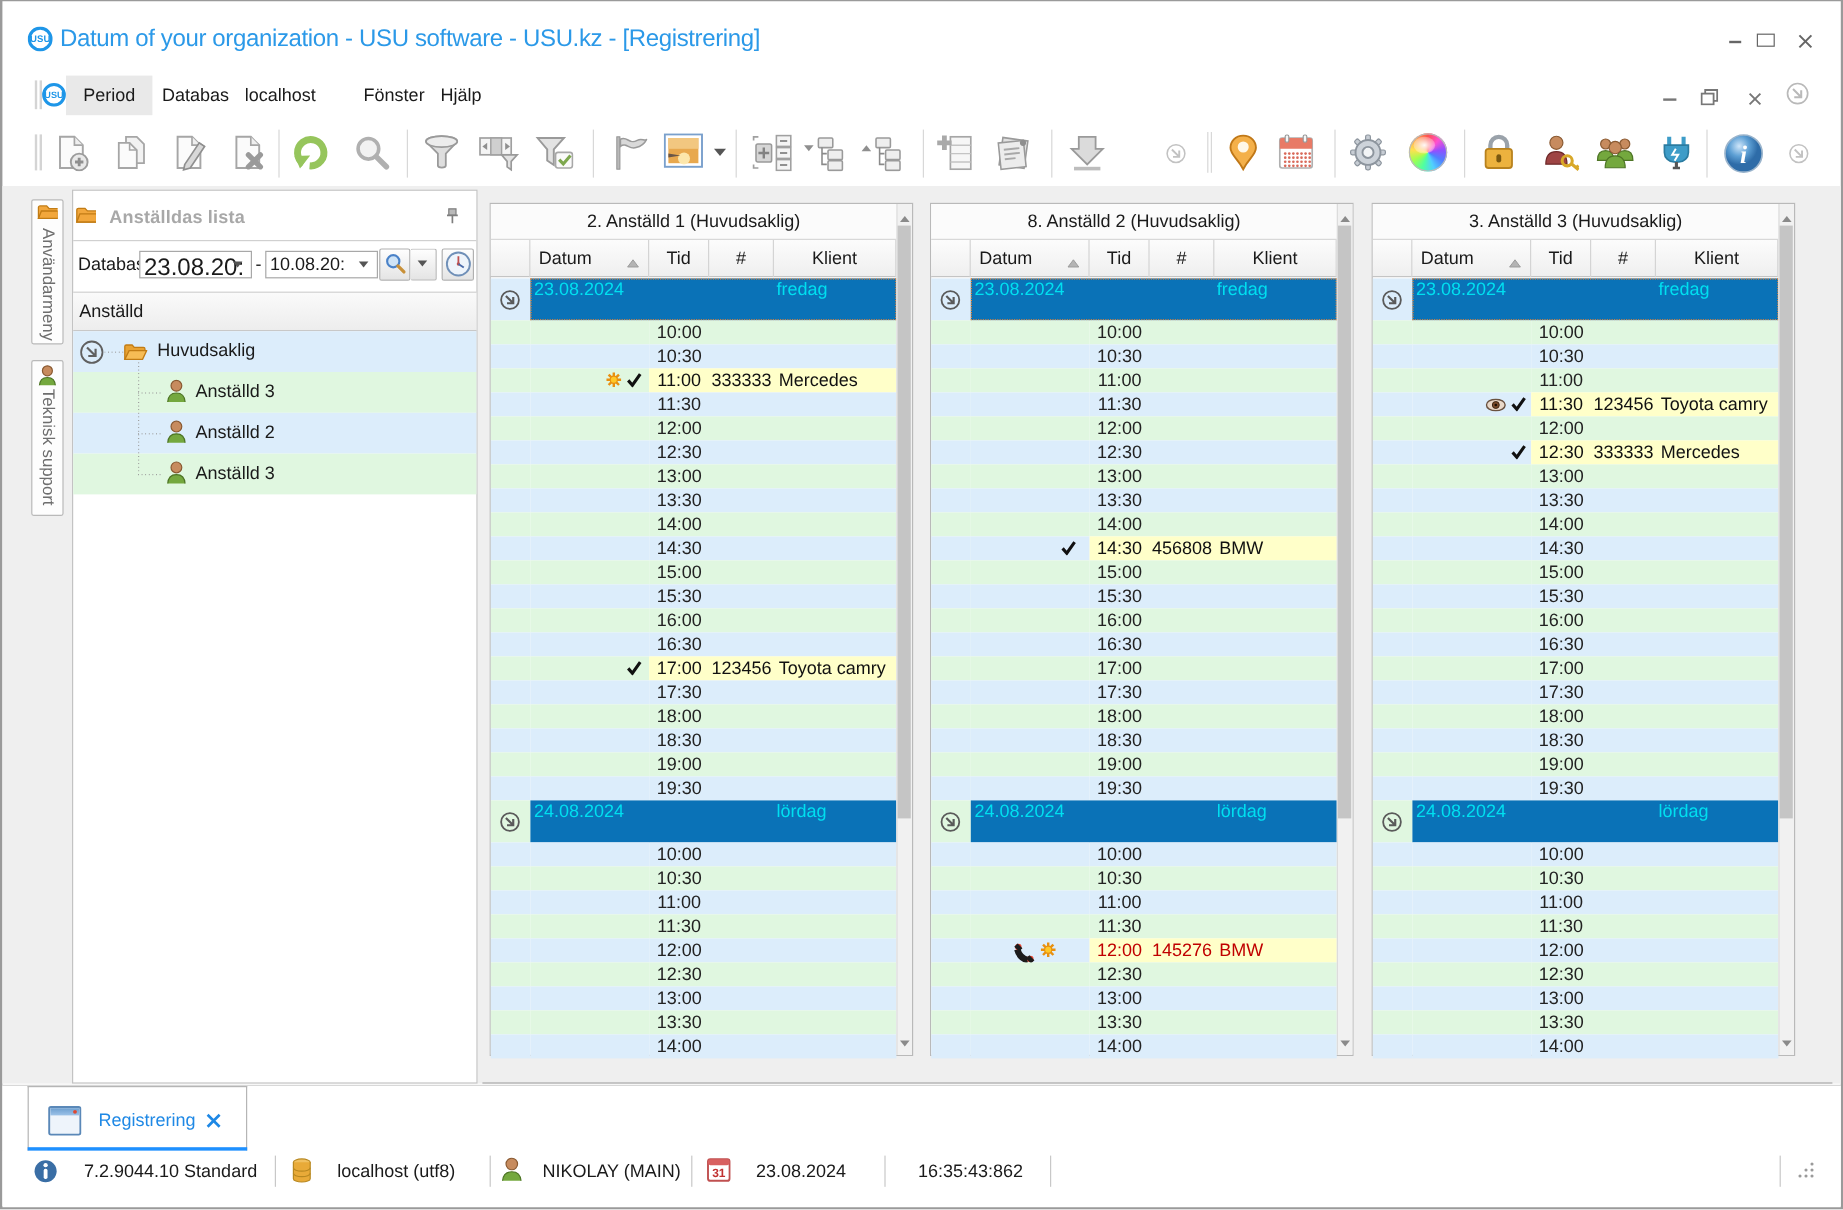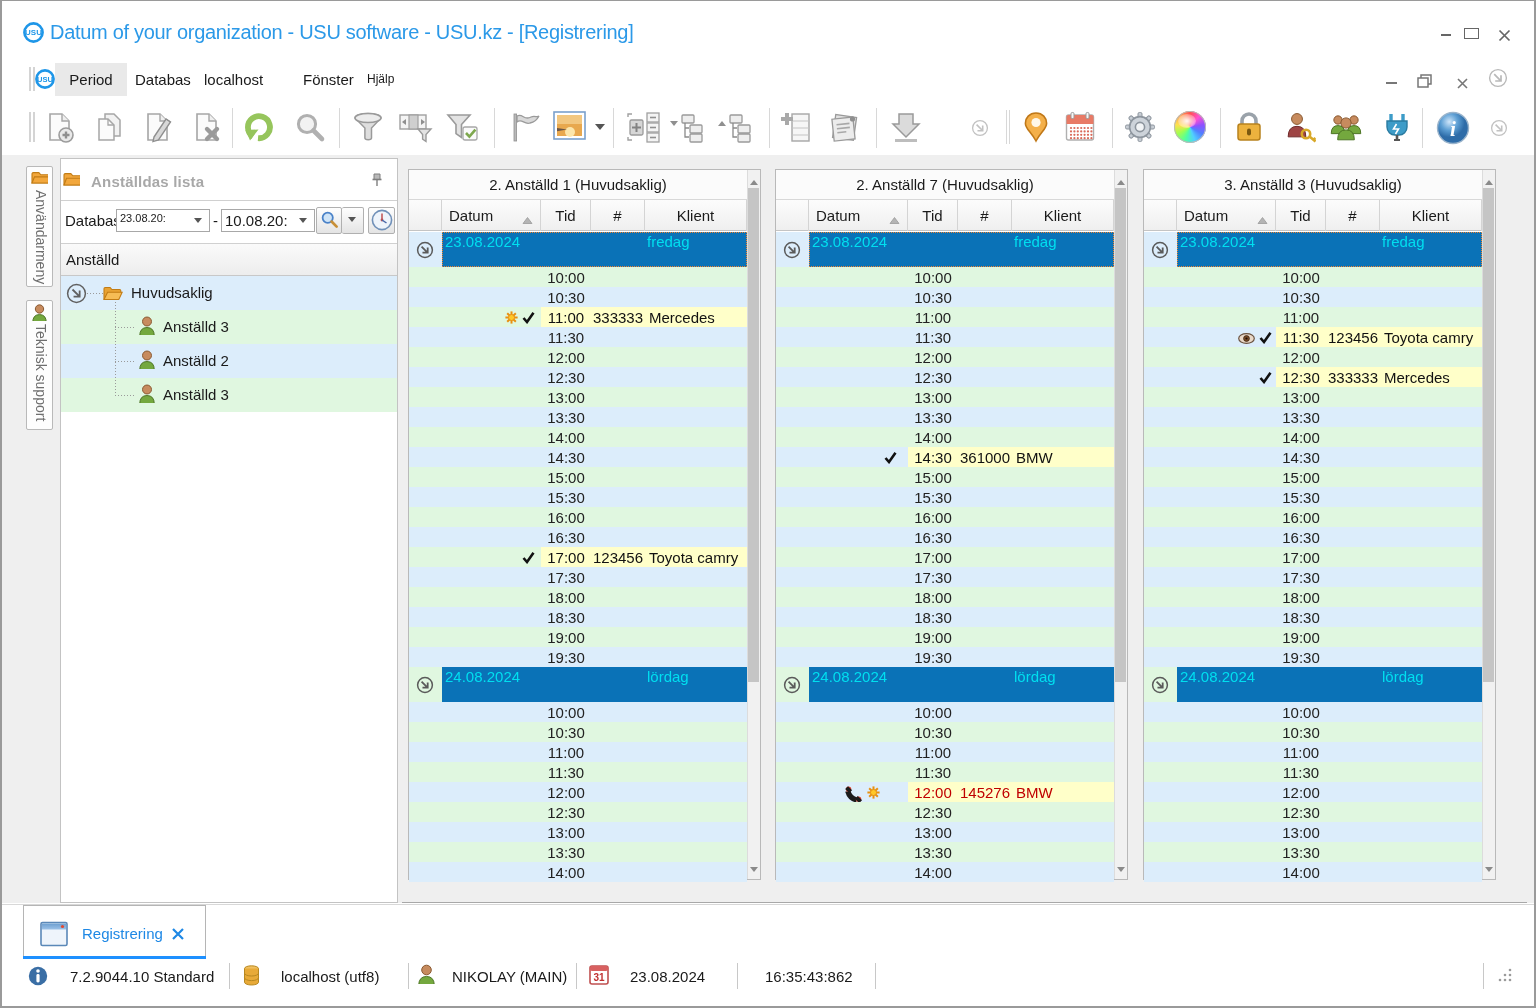--- a/index.html
+++ b/index.html
@@ -22,21 +22,21 @@
 <div class="ab" style="left:29px;top:67px;width:2px;height:24px;background:#d4d4d4;"></div>
 <div class="ab" style="left:33px;top:67px;width:2px;height:24px;background:#d4d4d4;"></div>
 <div class="ab" style="left:35px;top:69px;"><svg width="20" height="20" viewBox="0 0 20 20" xmlns="http://www.w3.org/2000/svg">
       <circle cx="10.0" cy="10.0" r="8.6" fill="#fff" stroke="#1e96e8" stroke-width="2.6"></circle>
 <text x="10.0" y="12.6" font-family="Liberation Sans" font-size="7.6" font-weight="bold" fill="#1e96e8" text-anchor="middle">USU</text>
     </svg></div>
 <div class="ab" style="left:55px;top:63px;width:72px;height:33px;background:#e9e9e9;text-align:center;line-height:33px;font-size:15px;">Period</div>
 <div class="ab" style="left:135px;top:63px;height:33px;line-height:33px;font-size:15px;">Databas</div>
 <div class="ab" style="left:204px;top:63px;height:33px;line-height:33px;font-size:15px;">localhost</div>
 <div class="ab" style="left:303px;top:63px;height:33px;line-height:33px;font-size:15px;">Fönster</div>
-<div class="ab" style="left:367px;top:63px;height:33px;line-height:33px;font-size:12px;">Hjälp</div>
+<div class="ab" style="left:367px;top:63px;height:33px;line-height:33px;font-size:15px;">Hjälp</div>
 <div class="ab" style="left:1386px;top:82px;width:11px;height:2px;background:#777;"></div>
 <div class="ab" style="left:1417px;top:74px;width:15px;height:13px;"><svg width="15" height="14" viewBox="0 0 15 14" xmlns="http://www.w3.org/2000/svg">
       <path d="M4 4 V1 h10 v9 h-3" fill="none" stroke="#777" stroke-width="1.5"></path>
       <rect x="1" y="4" width="10" height="9" fill="#fff" stroke="#777" stroke-width="1.5"></rect>
     </svg></div>
 <div class="ab" style="left:1457px;top:75px;width:11px;height:11px;"><svg width="11" height="11" viewBox="0 0 11 11" xmlns="http://www.w3.org/2000/svg">
       <path d="M1 1 L10 10 M10 1 L1 10" stroke="#777" stroke-width="1.6"></path>
     </svg></div>
 <div class="ab" style="left:1488px;top:68px;"><svg width="20" height="20" viewBox="0 0 20 20" xmlns="http://www.w3.org/2000/svg">
       <circle cx="10.0" cy="10.0" r="8.4" fill="none" stroke="#b9b9b9" stroke-width="1.4"></circle>
@@ -277,21 +277,21 @@
     </svg></div>
 <div class="ab" style="left:91px;top:173px;font-size:15px;font-weight:bold;color:#a8a8a8;letter-spacing:0.2px;">Anställdas lista</div>
 <div class="ab" style="left:371px;top:173px;"><svg width="12" height="14" viewBox="0 0 12 14" xmlns="http://www.w3.org/2000/svg">
       <path d="M3 1 h6 v5.5 h-6 z" fill="#b9b9b9" stroke="#7e7e7e" stroke-width="1"></path>
 <path d="M1.5 6.5 h9" stroke="#7e7e7e" stroke-width="1.6"></path>
 <path d="M6 7 v6" stroke="#7e7e7e" stroke-width="1.4"></path>
     </svg></div>
 <div class="ab" style="left:61px;top:200px;width:336px;height:1px;background:#d0d0d0;"></div>
 <div class="ab" style="left:65px;top:212px;font-size:15px;">Databas</div>
 <div class="ab" style="left:116px;top:209px;width:94px;height:23px;background:#fff;border:1px solid #a8a8a8;"></div>
-<div class="ab" style="left:120px;top:212px;font-size:11px;">23.08.20:</div>
+<div class="ab" style="left:120px;top:212px;font-size:20px;">23.08.20:</div>
 <div class="ab" style="left:194px;top:218px;width:0;height:0;border:4.5px solid transparent;border-top:5.5px solid #555;"></div>
 <div class="ab" style="left:213px;top:212px;">-</div>
 <div class="ab" style="left:221px;top:209px;width:94px;height:23px;background:#fff;border:1px solid #a8a8a8;"></div>
 <div class="ab" style="left:225px;top:212px;font-size:15px;">10.08.20:</div>
 <div class="ab" style="left:299px;top:218px;width:0;height:0;border:4.5px solid transparent;border-top:5.5px solid #555;"></div>
 <div class="ab" style="left:316px;top:207px;width:26px;height:27px;background:linear-gradient(#fefefe,#e4e4e4);border:1px solid #b0b0b0;border-radius:2px;"></div>
 <div class="ab" style="left:320px;top:210px;"><svg width="19" height="19" viewBox="0 0 32 32" xmlns="http://www.w3.org/2000/svg">
       <circle cx="13" cy="13" r="8.6" fill="#cfe4f7" stroke="#4a82c8" stroke-width="3"></circle>
       <path d="M19.5 19.5 L28 28" stroke="#c89038" stroke-width="4.6" stroke-linecap="round"></path>
     </svg></div>
@@ -501,21 +501,21 @@
 <div class="ab" style="left:541px;top:844px;width:50px;text-align:center;font-size:15px;color:#222;">13:30</div>
 <div class="ab" style="left:409px;top:862px;width:33px;height:20px;background:#dcedfb;"></div>
 <div class="ab" style="left:442px;top:862px;width:99px;height:20px;background:#dcedfb;"></div>
 <div class="ab" style="left:541px;top:862px;width:206px;height:20px;background:#dcedfb;"></div>
 <div class="ab" style="left:541px;top:864px;width:50px;text-align:center;font-size:15px;color:#222;">14:00</div>
 <div class="ab" style="left:747px;top:170px;width:13px;height:709px;background:#f1f1f1;border-left:1px solid #dcdcdc;"></div>
 <div class="ab" style="left:750px;top:176px;width:0;height:0;border:4px solid transparent;border-bottom:5px solid #8a8a8a;"></div>
 <div class="ab" style="left:750px;top:867px;width:0;height:0;border:4px solid transparent;border-top:5px solid #8a8a8a;"></div>
 <div class="ab" style="left:748px;top:188px;width:11px;height:494px;background:#c5c5c5;"></div>
 <div class="ab" style="left:775px;top:169px;width:353px;height:711px;background:#fff;border:1px solid #b9b9b9;overflow:hidden;"></div>
-<div class="ab" style="left:776px;top:170px;width:338px;height:30px;background:#fbfbfb;border-bottom:1px solid #d8d8d8;text-align:center;line-height:30px;font-size:15px;color:#1a1a1a;">2. Anställd 7 (Huvudsaklig)</div>
+<div class="ab" style="left:776px;top:170px;width:338px;height:30px;background:#fbfbfb;border-bottom:1px solid #d8d8d8;text-align:center;line-height:30px;font-size:15px;color:#1a1a1a;">8. Anställd 2 (Huvudsaklig)</div>
 <div class="ab" style="left:776px;top:200px;width:338px;height:31px;background:linear-gradient(#fcfcfc,#efefef);border-bottom:1px solid #c4c4c4;"></div>
 <div class="ab" style="left:808px;top:200px;width:1px;height:31px;background:#d4d4d4;"></div>
 <div class="ab" style="left:809px;top:200px;width:99px;height:31px;border-right:1px solid #d4d4d4;line-height:31px;font-size:15px;text-align:left;padding-left:7px;color:#1a1a1a;">Datum</div>
 <div class="ab" style="left:908px;top:200px;width:50px;height:31px;border-right:1px solid #d4d4d4;line-height:31px;font-size:15px;text-align:center;color:#1a1a1a;">Tid</div>
 <div class="ab" style="left:958px;top:200px;width:54px;height:31px;border-right:1px solid #d4d4d4;line-height:31px;font-size:15px;text-align:center;color:#1a1a1a;">#</div>
 <div class="ab" style="left:1012px;top:200px;width:102px;height:31px;border-right:1px solid #d4d4d4;line-height:31px;font-size:15px;text-align:center;color:#1a1a1a;">Klient</div>
 <div class="ab" style="left:889px;top:211px;"><svg width="11" height="9" viewBox="0 0 11 9" xmlns="http://www.w3.org/2000/svg">
       <path d="M5.5 1.5 L10 7.5 H1 z" fill="#b4b4b4" stroke="#9a9a9a" stroke-width="0.8"></path>
     </svg></div>
 <div class="ab" style="left:776px;top:232px;width:33px;height:35px;background:#dcedfb;"></div>
@@ -559,21 +559,21 @@
 <div class="ab" style="left:908px;top:407px;width:206px;height:20px;background:#dcedfb;"></div>
 <div class="ab" style="left:908px;top:409px;width:50px;text-align:center;font-size:15px;color:#222;">13:30</div>
 <div class="ab" style="left:776px;top:427px;width:33px;height:20px;background:#e0f7e0;"></div>
 <div class="ab" style="left:809px;top:427px;width:99px;height:20px;background:#e0f7e0;"></div>
 <div class="ab" style="left:908px;top:427px;width:206px;height:20px;background:#e0f7e0;"></div>
 <div class="ab" style="left:908px;top:429px;width:50px;text-align:center;font-size:15px;color:#222;">14:00</div>
 <div class="ab" style="left:776px;top:447px;width:33px;height:20px;background:#dcedfb;"></div>
 <div class="ab" style="left:809px;top:447px;width:99px;height:20px;background:#dcedfb;"></div>
 <div class="ab" style="left:908px;top:447px;width:206px;height:20px;background:#ffffc9;"></div>
 <div class="ab" style="left:908px;top:449px;width:50px;text-align:center;font-size:15px;color:#111;">14:30</div>
-<div class="ab" style="left:958px;top:449px;width:54px;text-align:center;font-size:15px;color:#111;">361000</div>
+<div class="ab" style="left:958px;top:449px;width:54px;text-align:center;font-size:15px;color:#111;">456808</div>
 <div class="ab" style="left:1016px;top:449px;font-size:15px;color:#111;white-space:nowrap;">BMW</div>
 <div class="ab" style="left:884px;top:450px;"><svg width="13" height="13" viewBox="0 0 13 13" xmlns="http://www.w3.org/2000/svg">
       <path d="M1.5 7 L5 11 L11.5 1.8" fill="none" stroke="#111" stroke-width="2.6"></path>
     </svg></div>
 <div class="ab" style="left:776px;top:467px;width:33px;height:20px;background:#e0f7e0;"></div>
 <div class="ab" style="left:809px;top:467px;width:99px;height:20px;background:#e0f7e0;"></div>
 <div class="ab" style="left:908px;top:467px;width:206px;height:20px;background:#e0f7e0;"></div>
 <div class="ab" style="left:908px;top:469px;width:50px;text-align:center;font-size:15px;color:#222;">15:00</div>
 <div class="ab" style="left:776px;top:487px;width:33px;height:20px;background:#dcedfb;"></div>
 <div class="ab" style="left:809px;top:487px;width:99px;height:20px;background:#dcedfb;"></div>

